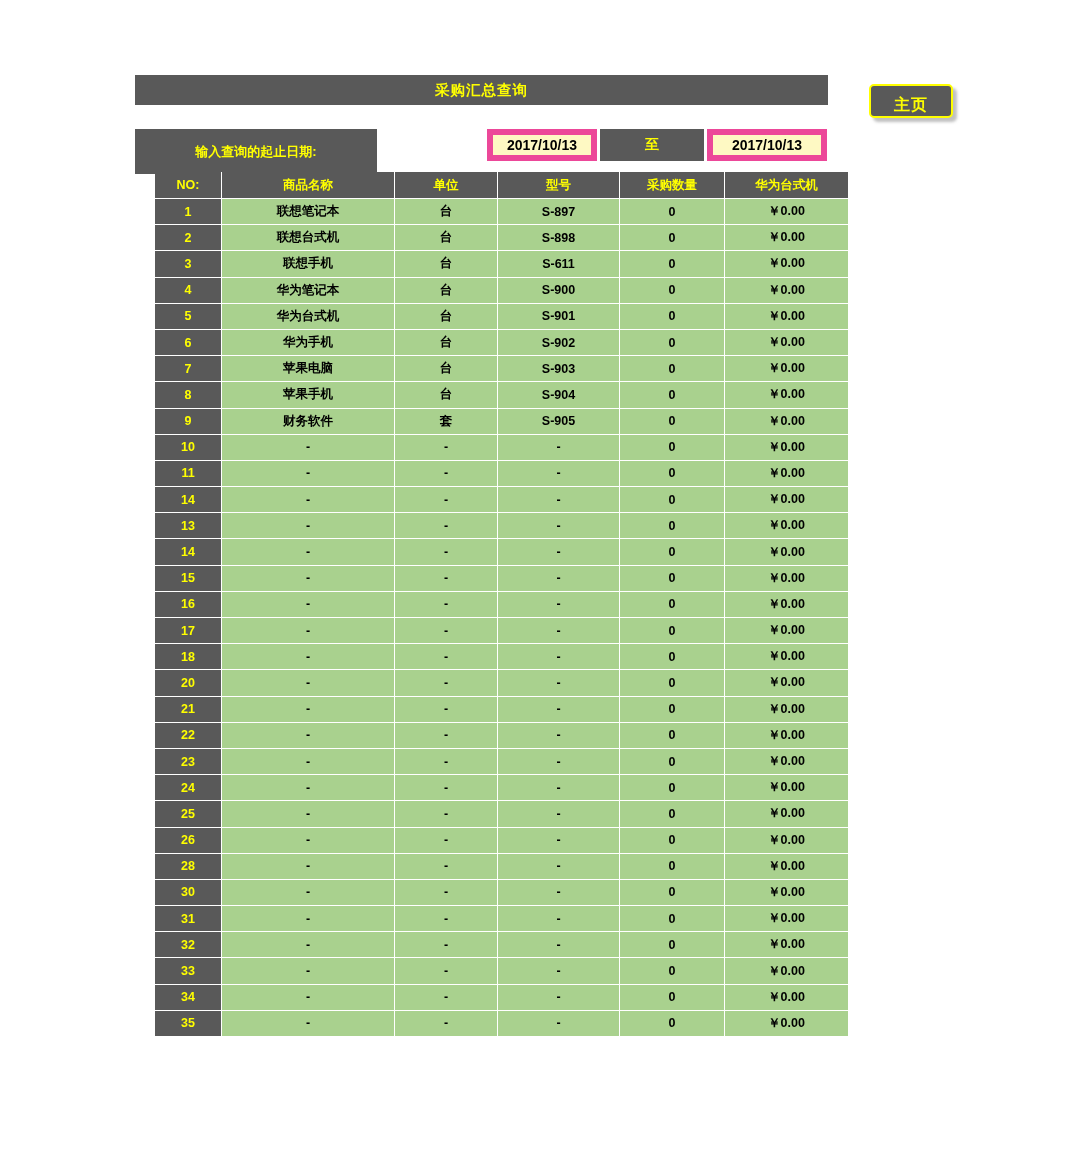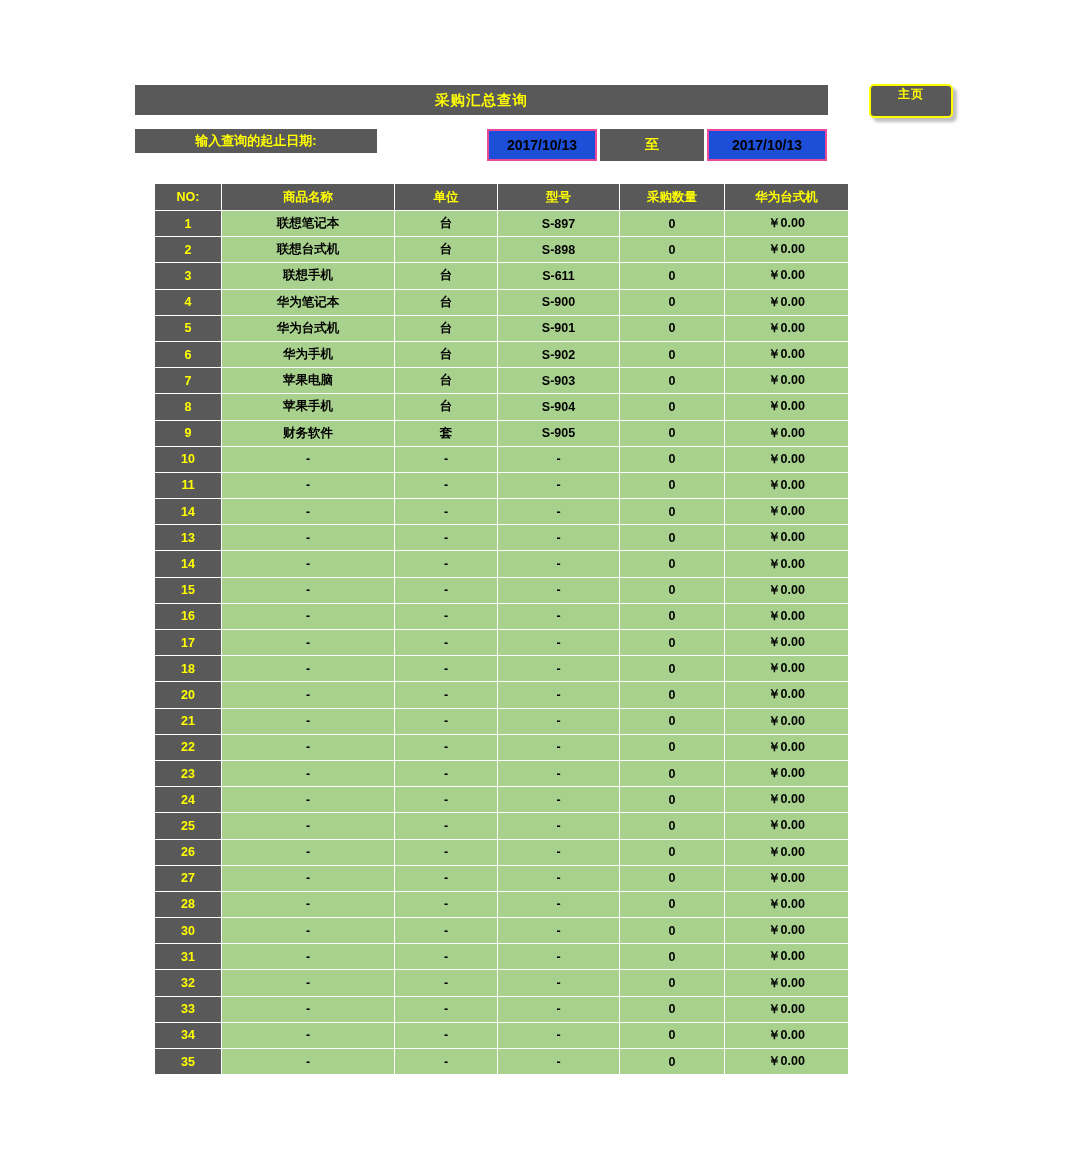--- a/index.html
+++ b/index.html
@@ -12,21 +12,21 @@
     height: 1157px;
     position: relative;
     font-family: "Liberation Sans", "DejaVu Sans", sans-serif;
     overflow: hidden;
   }
 
   
   #title-bar {
     position: absolute;
     left: 135px;
-    top: 85px;
+    top: 75px;
     width: 693px;
     height: 30px;
     background: #595959;
     color: #ffff00;
     font-size: 14.5px;
     font-weight: bold;
     display: flex;
     align-items: center;
     justify-content: center;
     letter-spacing: 1px;
@@ -36,51 +36,51 @@
   #home-button {
     position: absolute;
     left: 869px;
     top: 84px;
     width: 80px;
     height: 30px;
     background: #595959;
     border: 2px solid #ffff00;
     border-radius: 5px;
     color: #ffff00;
-    font-size: 12px;
+    font-size: 16px;
     font-weight: bold;
     display: flex;
-    align-items: flex-start;
+    align-items: flex-end;
     justify-content: center;
     box-shadow: 4px 4px 3px rgba(140,140,140,0.55);
     cursor: pointer;
     letter-spacing: 1px;
   }
 
   
   #date-label-bar {
     position: absolute;
     left: 135px;
     top: 129px;
     width: 242px;
-    height: 24px;
+    height: 45px;
     background: #595959;
     color: #ffff00;
     font-size: 13px;
     font-weight: bold;
     display: flex;
     align-items: center;
     justify-content: center;
   }
   .date-field {
     position: absolute;
     top: 129px;
     height: 32px;
-    background: #1d4ed8;
-    border: 2px solid #ec4899;
+    background: #fef9c3;
+    border: 6px solid #ec4899;
     color: #000000;
     font-size: 14px;
     font-weight: bold;
     display: flex;
     align-items: center;
     justify-content: center;
     box-sizing: border-box;
     cursor: text;
   }
   #date-start { left: 487px; width: 110px; }
@@ -97,21 +97,21 @@
     font-weight: bold;
     display: flex;
     align-items: center;
     justify-content: center;
   }
 
   
   #data-table {
     position: absolute;
     left: 135px;
-    top: 184px;
+    top: 172px;
     width: 693px;
     border-collapse: separate;
     border-spacing: 0;
     table-layout: fixed;
     padding-left: 20px;
   }
   #data-table th,
   #data-table td {
     height: 25.2px;
     padding: 0;
@@ -394,28 +394,20 @@
       </tr>
       <tr>
         <td class="col-no">26</td>
         <td class="cell">-</td>
         <td class="cell">-</td>
         <td class="cell">-</td>
         <td class="cell">0</td>
         <td class="cell">￥0.00</td>
       </tr>
       <tr>
-        <td class="col-no">27</td>
-        <td class="cell">-</td>
-        <td class="cell">-</td>
-        <td class="cell">-</td>
-        <td class="cell">0</td>
-        <td class="cell">￥0.00</td>
-      </tr>
-      <tr>
         <td class="col-no">28</td>
         <td class="cell">-</td>
         <td class="cell">-</td>
         <td class="cell">-</td>
         <td class="cell">0</td>
         <td class="cell">￥0.00</td>
       </tr>
       <tr>
         <td class="col-no">30</td>
         <td class="cell">-</td>

